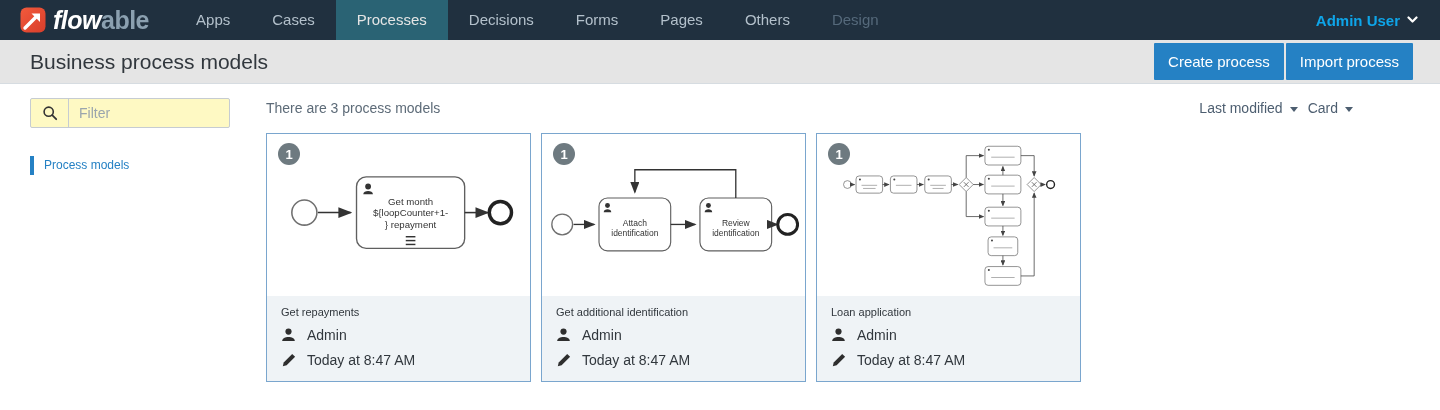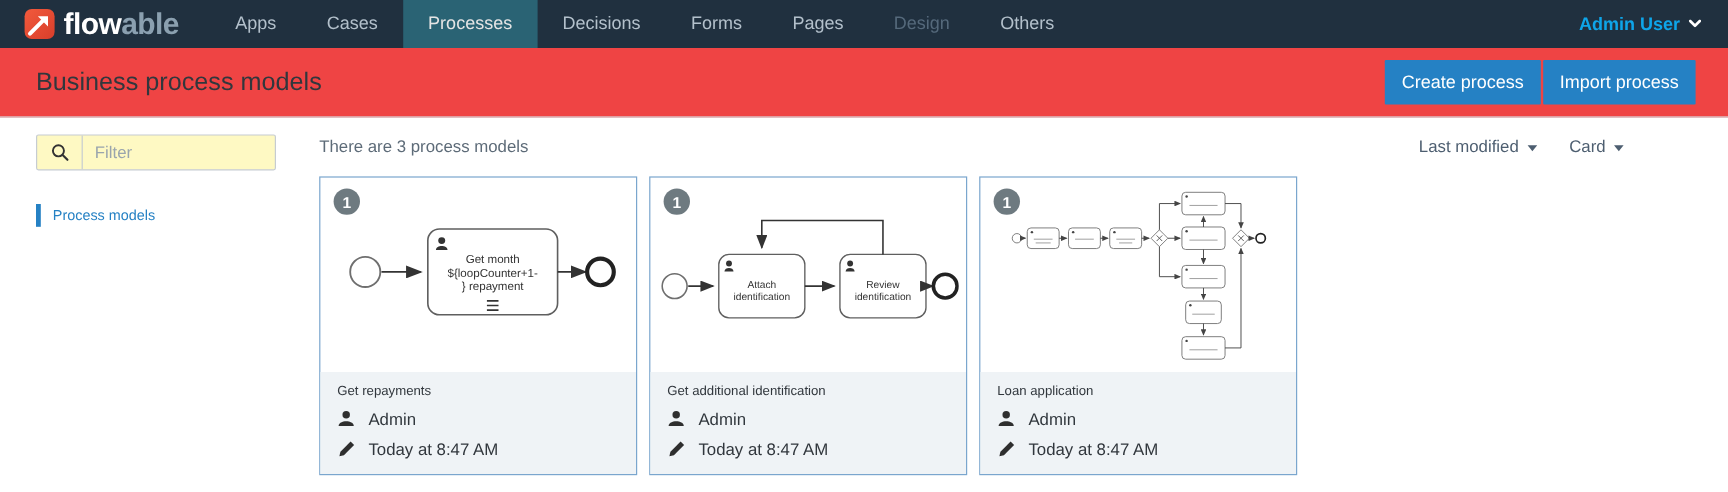--- a/index.html
+++ b/index.html
@@ -3,32 +3,32 @@
 <meta charset="utf-8">
 <style>
   * { margin:0; padding:0; box-sizing:border-box; }
   html,body { width:1440px; height:410px; overflow:hidden; background:#fff;
               font-family:"Liberation Sans", sans-serif; }
 
   
   .navbar { height:40px; background:#20303f; display:flex; align-items:stretch; }
   .brand { display:flex; align-items:center; gap:7px; padding:0 26px 0 20px; }
   .brand-text { font-size:25px; font-weight:bold; letter-spacing:-0.5px; line-height:40px; }
-  .brand-flow { color:#ffffff; }
+  .brand-flow { color:#ffffff;font-style:italic; }
   .brand-able { color:#8ba0b0; }
   .nav-items { display:flex; }
   .nav-item { padding:0 21px; line-height:40px; font-size:15px; color:#b3c0cb; cursor:pointer; }
   .nav-item.active { background:#2a6374; color:#e5e5e5; }
   .nav-item.disabled { color:#55697b; }
   .nav-spacer { flex:1; }
   .user-menu { display:flex; align-items:center; gap:7px; padding-right:22px;
                color:#0ea5e9; font-size:15px; font-weight:bold; cursor:pointer; }
 
   
-  .page-header { height:58px; background:#ef4444; border-bottom:1px solid #d6dce1;
+  .page-header { height:44px; background:#e5e5e5; border-bottom:1px solid #d6dce1;
                  display:flex; align-items:center; padding:0 27px 0 30px; }
   .page-title { font-size:21px; color:#31373d; }
   .header-buttons { margin-left:auto; display:flex; gap:2px; }
   .btn-primary { background:#2581c4; border:none; color:#fff; font-size:15px;
                  font-family:inherit; padding:0 14px; height:37px; cursor:pointer; border-radius:1px; }
 
   
   .content { display:flex; padding:14px 30px 0 30px; }
   .sidebar { width:200px; flex:none; }
   .filter-group { display:flex; height:30px; border:1px solid #c6ccd2; border-radius:2px; background:#fef9c3; }
@@ -37,21 +37,21 @@
   .filter-input { flex:1; min-width:0; border:none; outline:none; padding:0 10px;
                   font-size:14px; color:#333; font-family:inherit; background:transparent; }
   .filter-input::placeholder { color:#9aa5ad; }
   .side-nav { margin-top:28px; }
   .side-link { border-left:4px solid #2581c4; padding-left:10px; color:#2581c4;
                font-size:12px; line-height:19px; cursor:pointer; }
 
   .main { flex:1; margin-left:36px; }
   .main-header { display:flex; align-items:center; padding-right:57px; height:20px;text-align:right; }
   .count-text { font-size:14px; color:#5d6b78; }
-  .sort-area { margin-left:auto; display:flex; gap:27px; }
+  .sort-area { margin-left:auto; display:flex; gap:10px; }
   .dropdown { display:flex; align-items:center; gap:7px; font-size:14px; color:#4d5e70; cursor:pointer; }
   .caret { width:0; height:0; border-left:4px solid transparent; border-right:4px solid transparent;
            border-top:5px solid #4d5e70; margin-top:2px; }
 
   
   .cards { display:flex; gap:10px; margin-top:15px; }
   .card { width:265px; height:249px; background:#fff; border:1px solid #7aa6ce;
           position:relative; cursor:pointer; }
   .version-badge { position:absolute; top:9px; left:11px; width:22px; height:22px;
                    border-radius:50%; background:#6e7a80; color:#fff; font-size:13px;
@@ -86,22 +86,22 @@
     </span>
     <span class="brand-text"><span class="brand-flow">flow</span><span class="brand-able">able</span></span>
   </div>
   <div class="nav-items">
     <div class="nav-item">Apps</div>
     <div class="nav-item">Cases</div>
     <div class="nav-item active">Processes</div>
     <div class="nav-item">Decisions</div>
     <div class="nav-item">Forms</div>
     <div class="nav-item">Pages</div>
+    <div class="nav-item">Others</div>
     <div class="nav-item disabled">Design</div>
-    <div class="nav-item">Others</div>
   </div>
   <div class="nav-spacer"></div>
   <div class="user-menu">
     <span>Admin User</span>
     <span>
       <svg width="11" height="8" viewBox="0 0 11 8">
           <path d="M1.5 1.5 L5.5 5.5 L9.5 1.5" fill="none" stroke="#fff" stroke-width="2.2" stroke-linecap="round" stroke-linejoin="round"></path>
         </svg>
     </span>
   </div>

